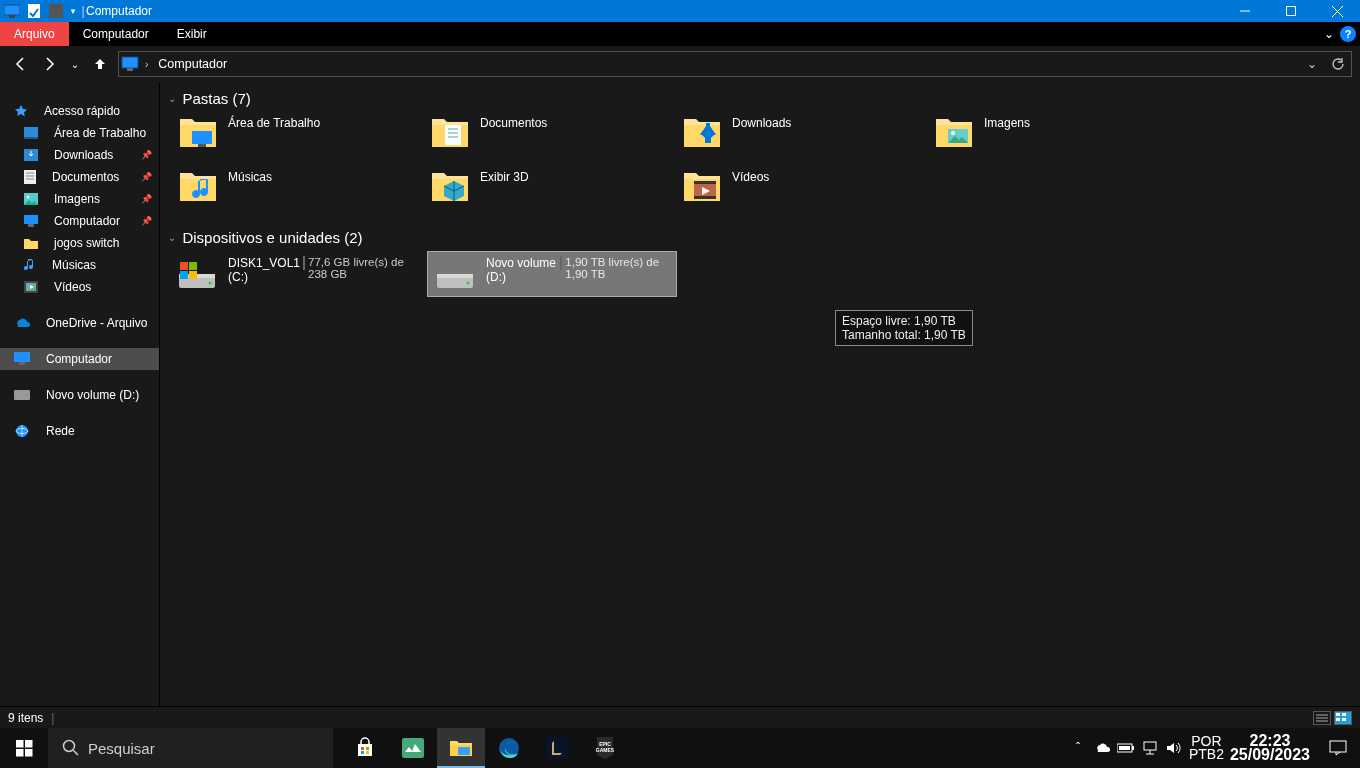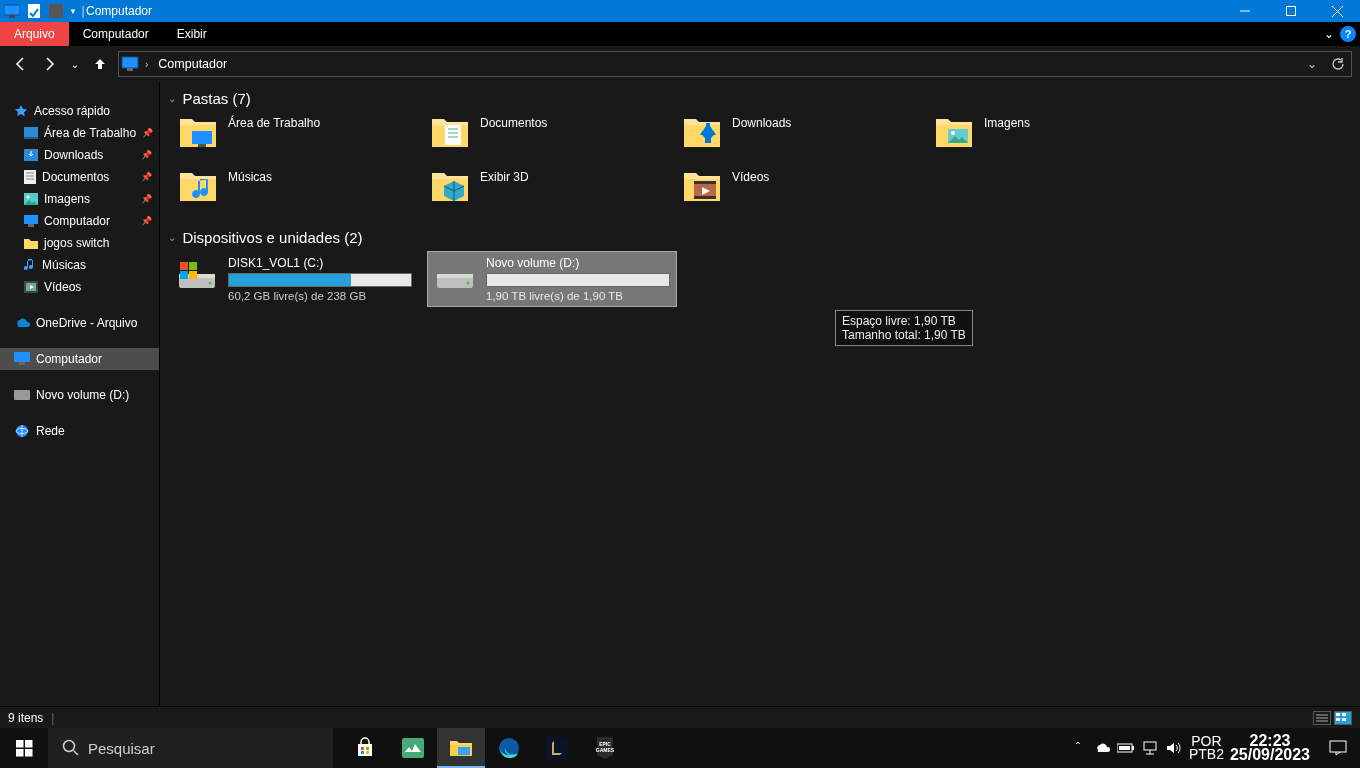--- a/index.html
+++ b/index.html
@@ -23,35 +23,35 @@
   .address-bar { flex:1; display:flex; align-items:center; height:26px; border:1px solid #535353; background:#191919; }
   .address-bar .pc-icon { width:22px; display:flex;align-items:center;justify-content:center;}
   .address-bar .crumb { padding:0 6px; color:#fff; font-size:12.5px;}
   .address-bar .spacer{flex:1;}
   .address-bar .end-btn { width:26px;display:flex;align-items:center;justify-content:center;color:#ccc;}
   .searchbox { width:320px; height:26px; border:1px solid #535353; background:#191919; display:flex; align-items:center; padding:0 8px; color:#888;}
   .searchbox .ph { margin-left:8px; font-size:12.5px; color:#888;}
   
   .body { display:flex; height:calc(768px - 22px - 24px - 36px - 22px - 40px); background:#191919;}
   .sidebar { width:160px; background:#191919; border-right:1px solid #000; padding-top:4px;}
-  .side-item { display:flex; align-items:center; height:22px; padding-left:24px; gap:6px; font-size:12px; white-space:nowrap; }
+  .side-item { display:flex; align-items:center; height:22px; padding-left:24px; gap:16px; font-size:12px; white-space:nowrap; }
   .side-item.selected { background:#4d4d4d;}
   .side-item .pin { color:#9a9a9a; font-size:9px; margin-left:auto; margin-right:6px;}
   .side-spacer { height:14px;}
   .side-item.l1 { padding-left:14px;}
   .content { flex:1; background:#191919; position:relative; }
   .group-header { display:flex; align-items:center; padding:8px 12px 6px 8px; gap:6px; font-size:15px;}
   .group-header .chev { color:#999; font-size:10px;}
   .grid { display:flex; flex-wrap:wrap; padding-left:18px; column-gap:0px;}
   .folder-item { width:252px; display:flex; align-items:flex-start; gap:10px; margin-bottom:18px; }
   .folder-item .fi-label { margin-top:3px; font-size:12px;}
   .drives { display:flex; gap:10px; padding-left:10px;}
   .drive { width:248px; display:flex; gap:10px; padding:4px 6px;}
   .drive.selected { background:#777; outline:1px solid #aaaaaa;}
-  .drive .info { flex:1; display:flex; flex-direction:column; gap:3px;}
+  .drive .info { flex:1; display:flex; flex-direction:row; gap:3px;}
   .drive .bar { height:14px; border:1px solid #666; background:#e8e8e8; position:relative;}
   .drive .fill { position:absolute; inset:0; background:#26A0DA;}
   .drive .sub { font-size:11.5px; color:#e8e8e8;}
   .drive:not(.selected) .sub{ color:#ccc;}
   .drive .name { font-size:12px; }
   .tooltip { position:absolute; left:675px; top:228px; border:1px solid #888; background:#111; padding:3px 6px; font-size:12px; color:#eee; }
   
   .statusbar { height:22px; background:#191919; display:flex; align-items:center; padding:0 8px; font-size:12px; border-top:1px solid #000;}
   .statusbar .views { margin-left:auto; display:flex; gap:3px;}
   .views .v { width:18px;height:14px;border:1px solid #555;display:flex;}
@@ -402,21 +402,21 @@
                 <rect y="9" width="8" height="8" fill="#00a4ef"></rect>
                 <rect x="9" y="9" width="8" height="8" fill="#ffb900"></rect>
               </g>
   </svg>
           </span>
     <div class="info">
       <div class="name">DISK1_VOL1 (C:)</div>
       <div class="bar">
               <div class="fill" style="right:33%"></div>
             </div>
-      <div class="sub">60,2 GB livre(s) de 238 GB</div>
+      <div class="sub">77,6 GB livre(s) de 238 GB</div>
     </div>
         </div>
         <div class="drive selected">
     <span>
             <svg width="42" height="36">
     <rect x="3" y="18" width="36" height="14" rx="2" fill="#bfbfbf"></rect>
     <rect x="3" y="18" width="36" height="4" fill="#d9d9d9"></rect>
     <circle cx="34" cy="27" r="1.5" fill="#3c3"></circle>
 
   </svg>

